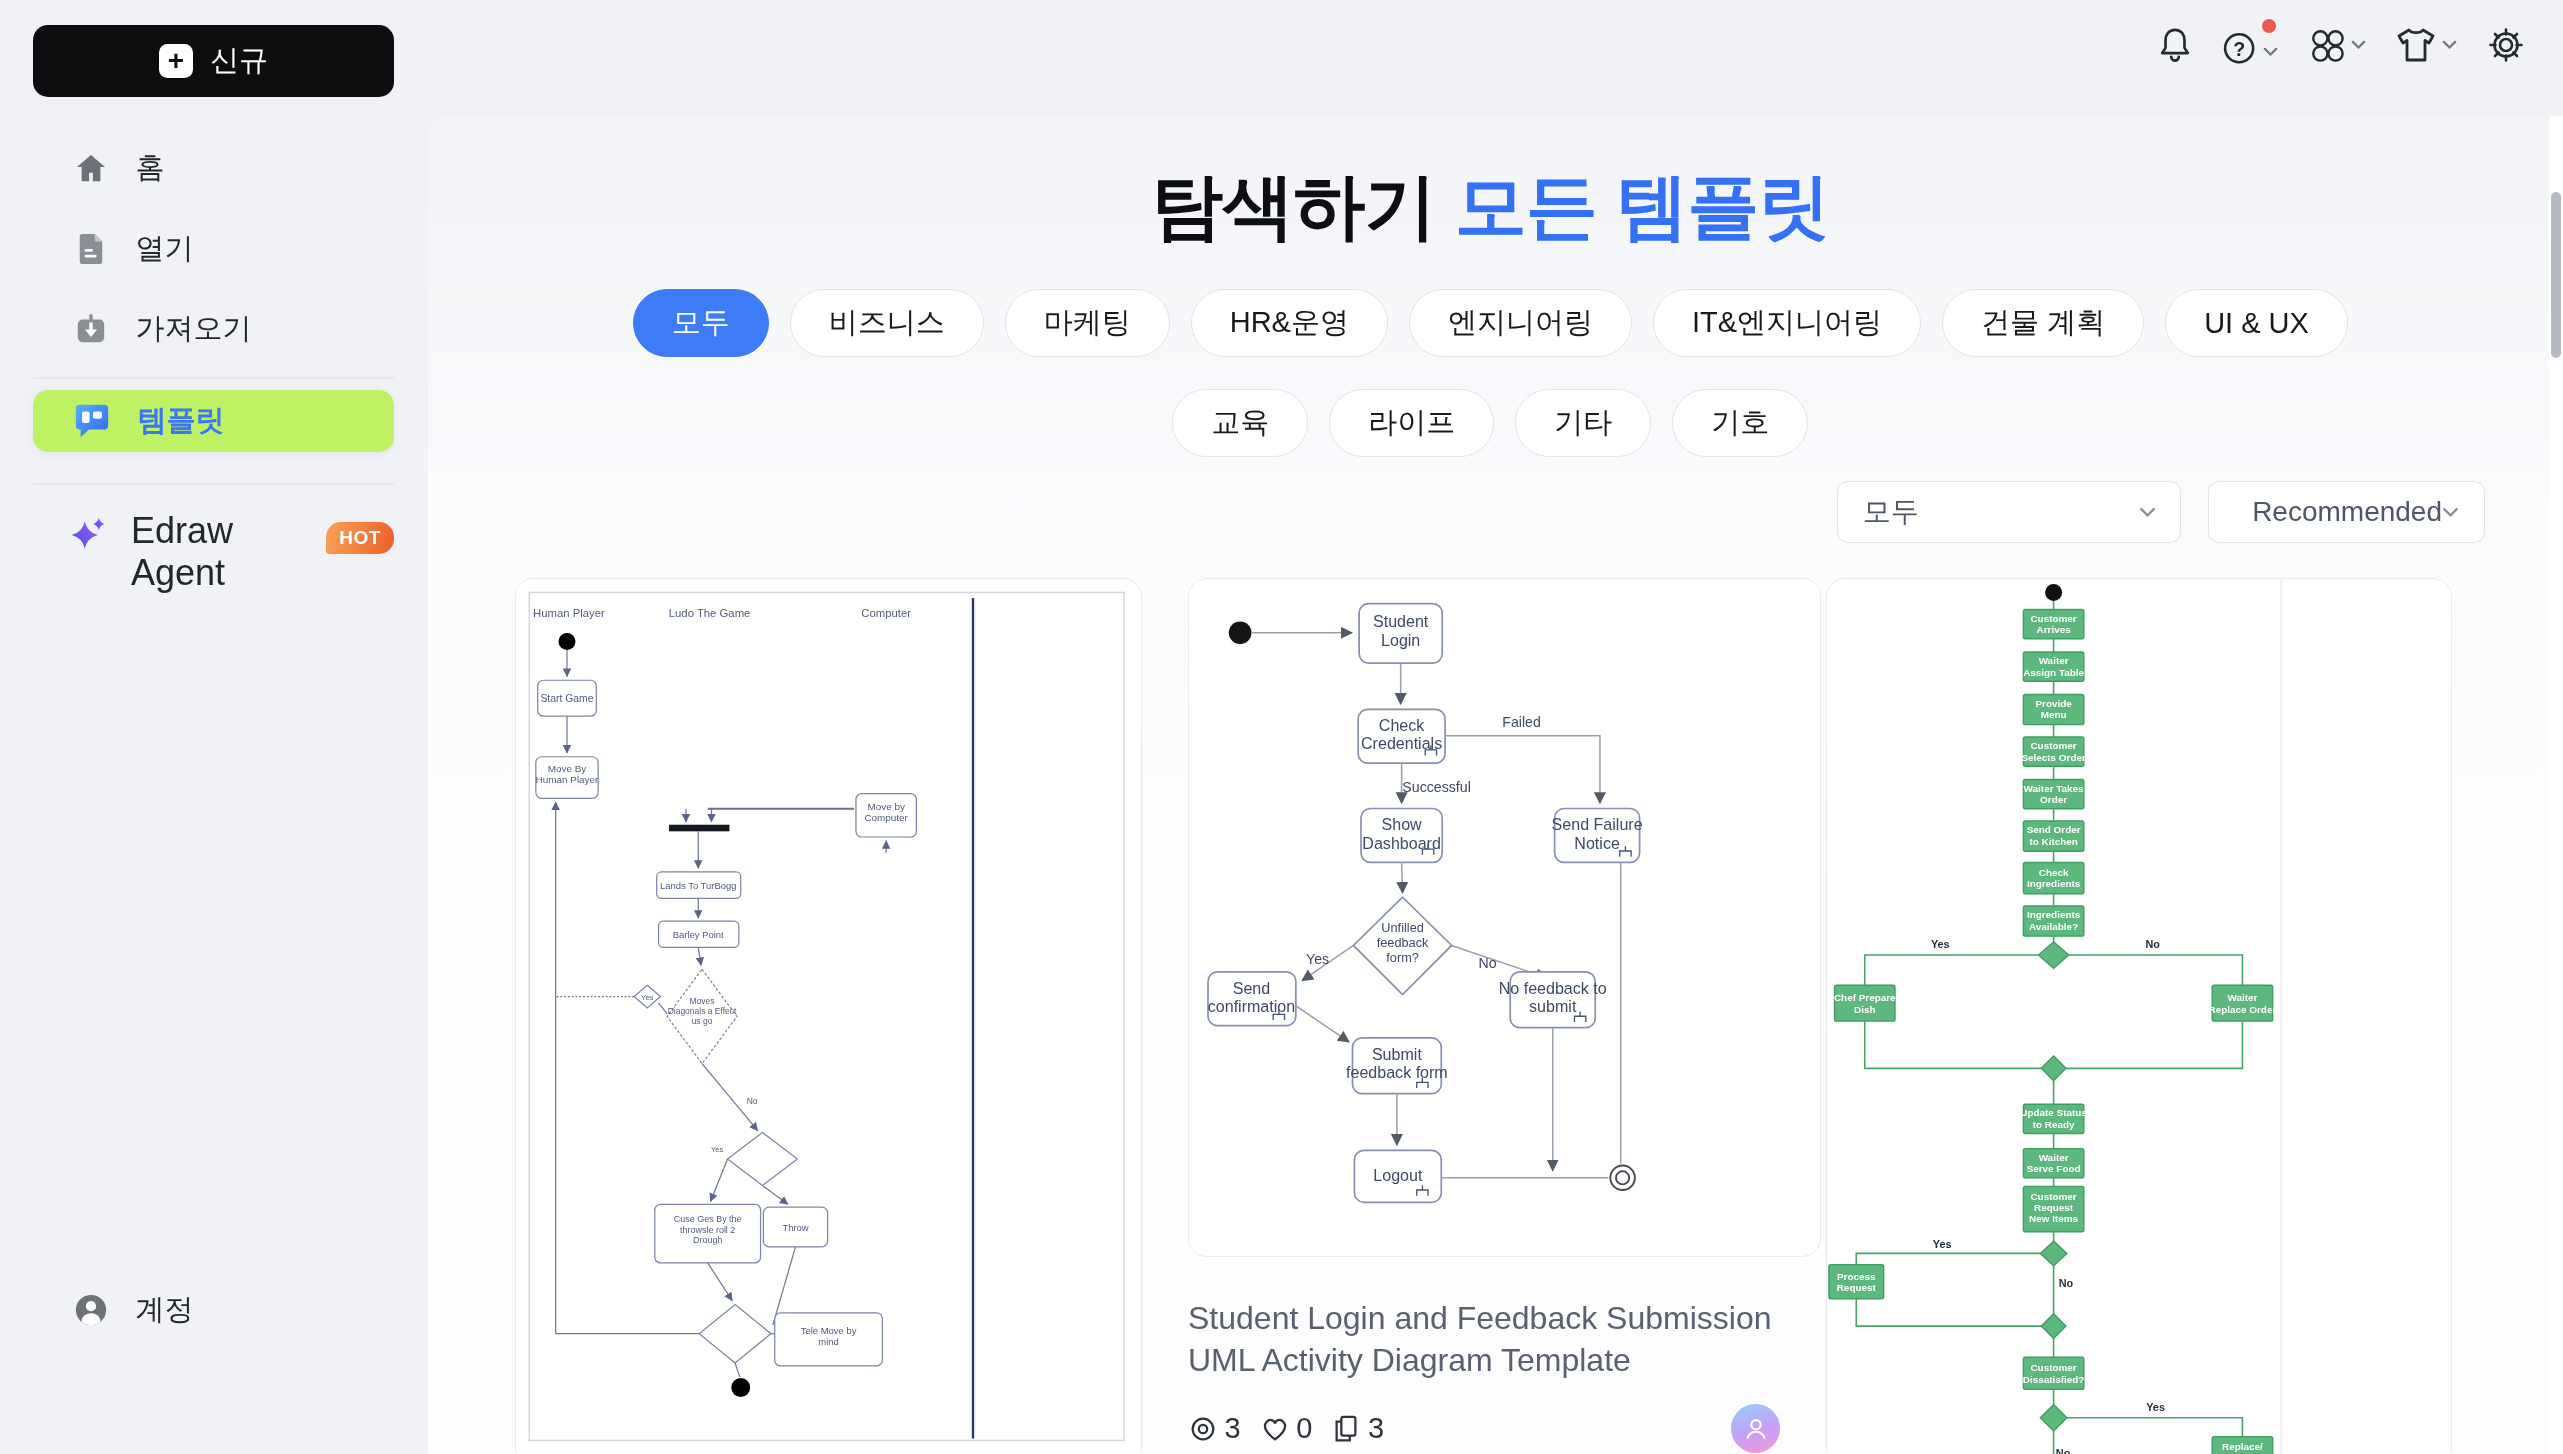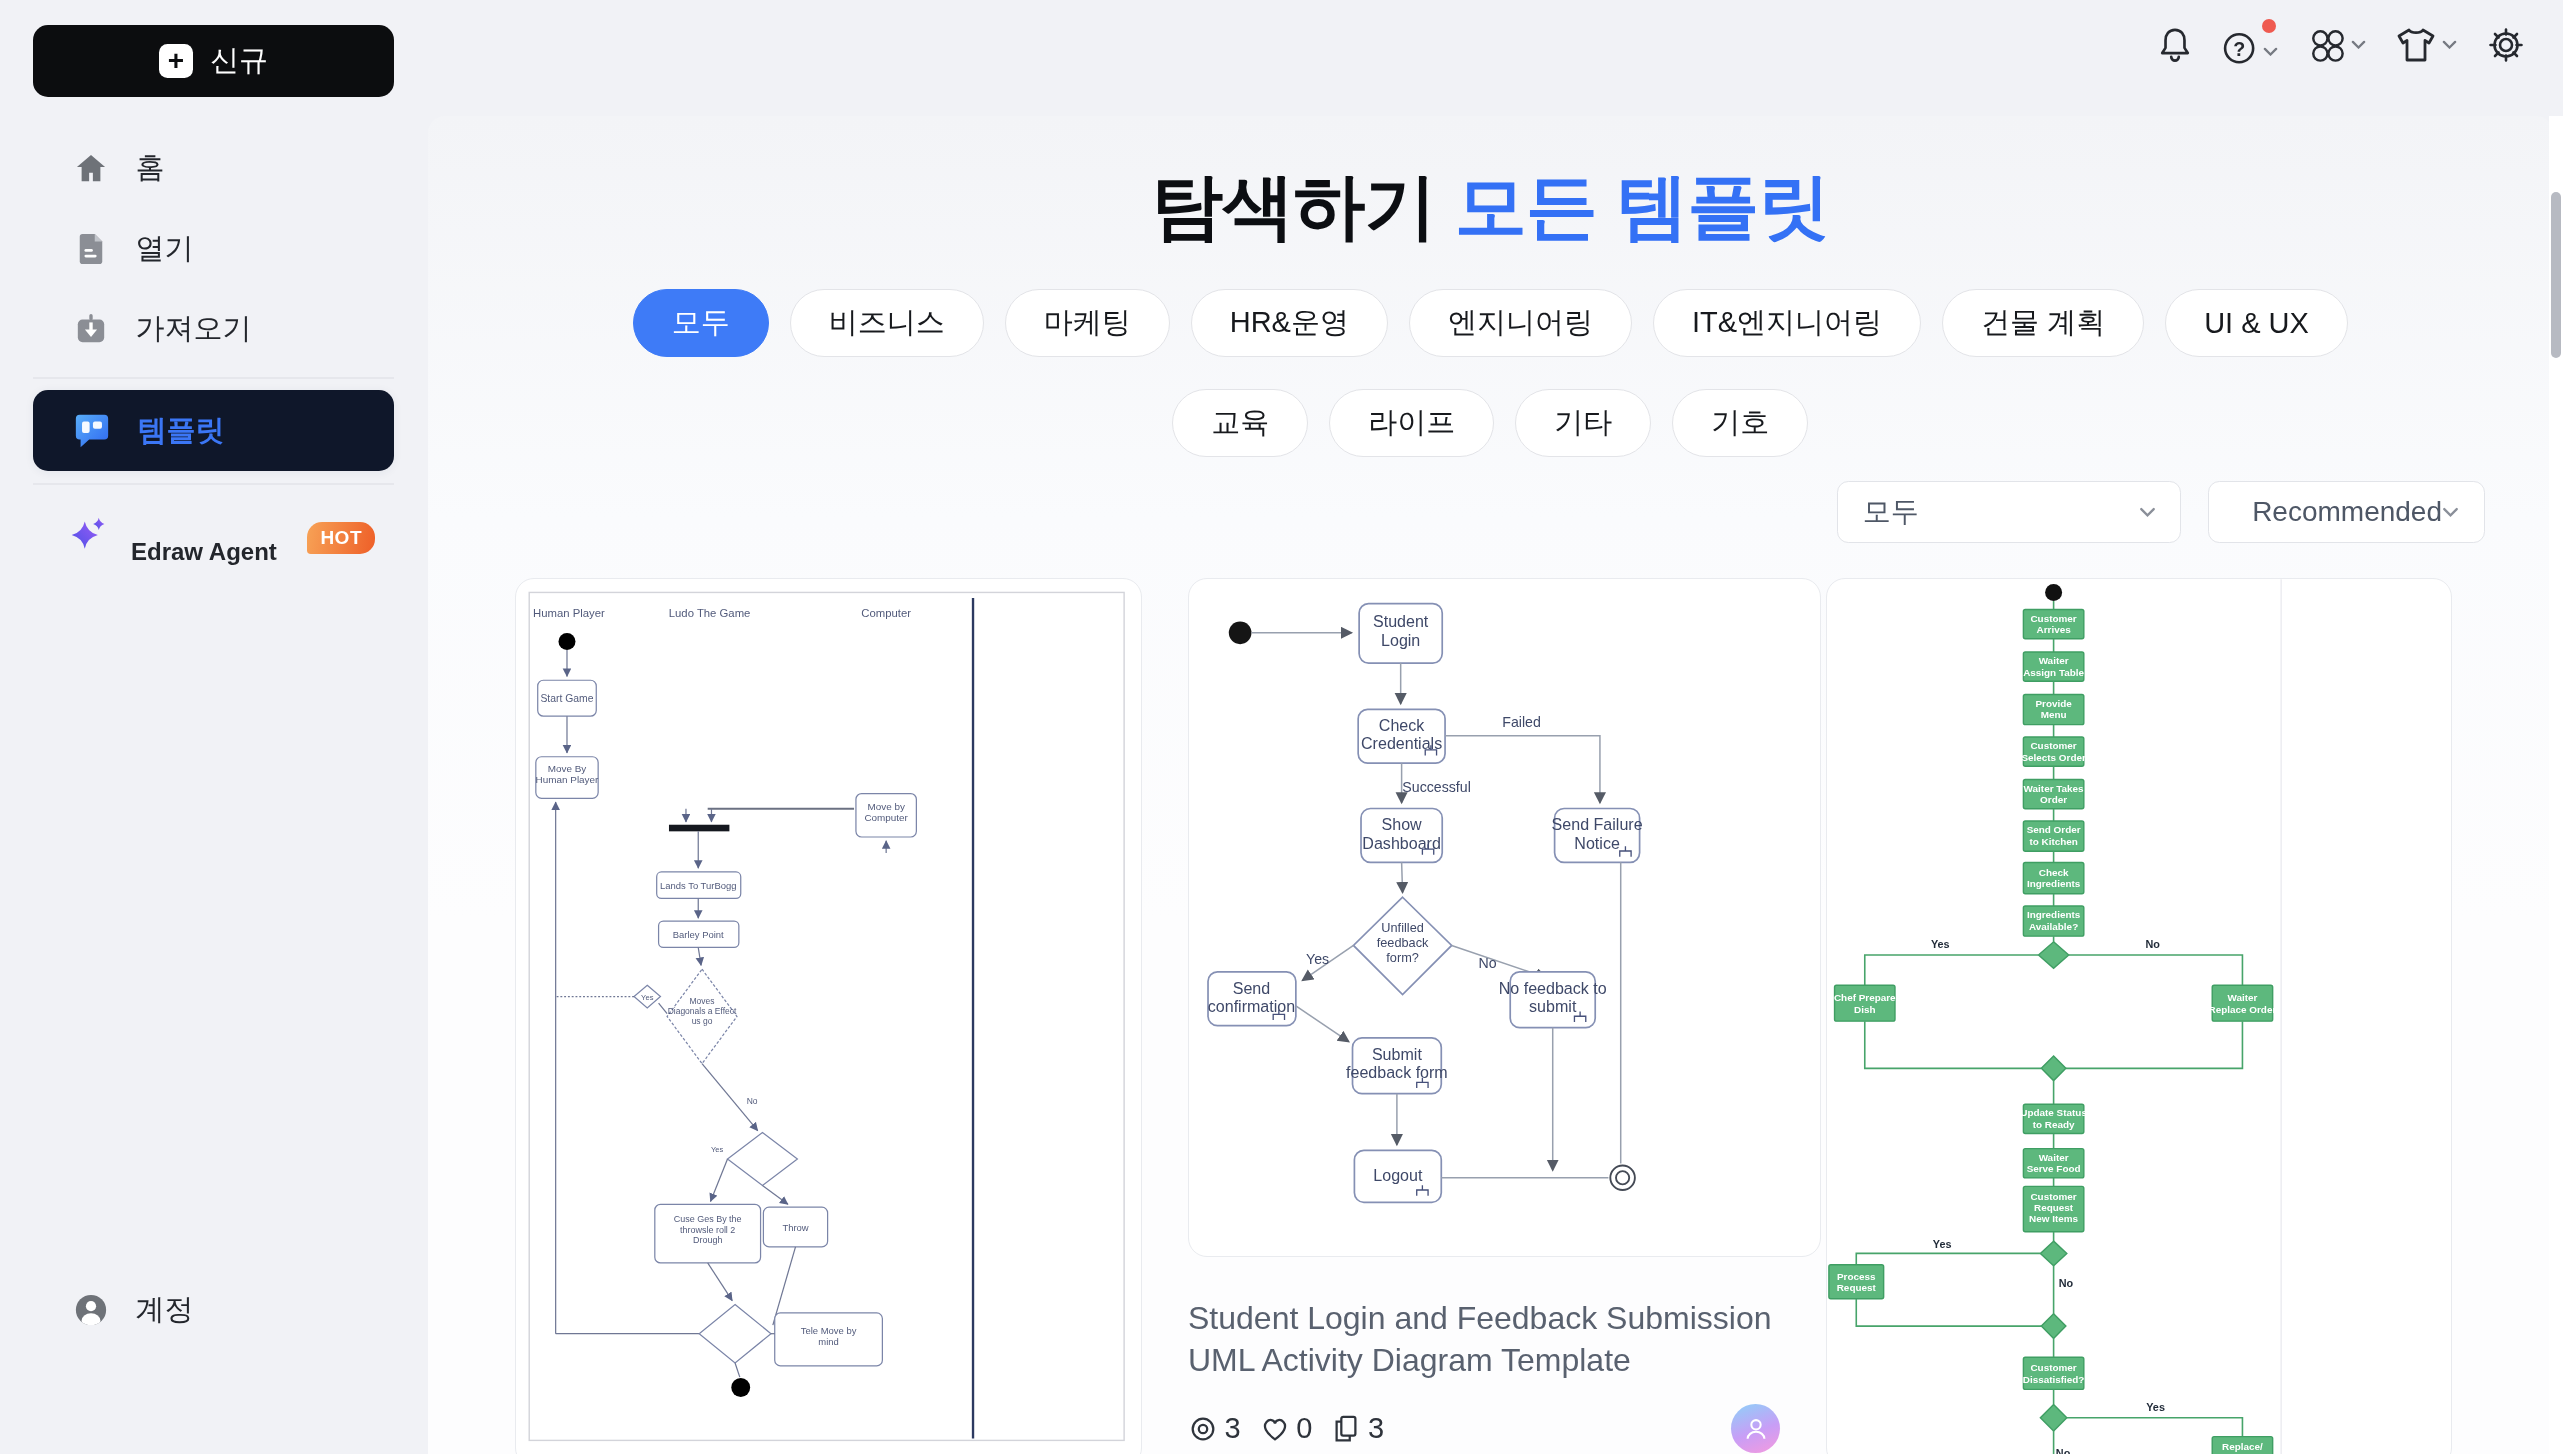--- a/index.html
+++ b/index.html
@@ -17,27 +17,27 @@
     justify-content:center; gap:17px; cursor:pointer; }
   .new-btn .plus { width:34px; height:34px; background:#fff; border-radius:8.5px;
     display:flex; align-items:center; justify-content:center;
     font-size:28px; font-weight:bold; color:#0c0d0f; line-height:1; }
   .new-btn .lbl { color:#fff; font-size:29px; font-weight:400; }
   .nav-item { position:absolute; left:33px; width:361px; height:62px;
     display:flex; align-items:center; gap:26.4px; padding-left:40px; cursor:pointer; }
   .nav-item .ic { width:36px; display:flex; justify-content:center; }
   .nav-item .lbl { font-size:29px; color:#23262c; font-weight:500; }
   .divider { position:absolute; left:33px; width:361px; height:1.9px; background:#e6e7ec; }
-  .tpl-item { position:absolute; left:33px; top:390px; width:361px; height:81px;
-    background:#0f172a; border-radius:15px; display:flex; align-items:center; gap:26.4px;
+  .tpl-item { position:absolute; left:33px; top:390px; width:361px; height:62px;
+    background:#bef264; border-radius:15px; display:flex; align-items:center; gap:26.4px;
     padding-left:40px; cursor:pointer; box-shadow:0 1.9px 9.4px rgba(40,50,80,.06); }
   .tpl-item .lbl { font-size:29px; font-weight:600; color:#3b76f5; }
   .agent-item { position:absolute; left:33px; top:508px; width:361px; height:60px;
     display:flex; align-items:center; gap:21px; padding-left:34px; cursor:pointer; }
-  .agent-item .lbl { font-size:24px; color:#23262c; font-weight:700;margin-top:28px; }
+  .agent-item .lbl { font-size:36px; color:#23262c; font-weight:400;margin-top:28px; }
   .hot { background:linear-gradient(100deg,#f7a256,#ee5f28); color:#fff; font-size:19px;
     font-weight:700; padding:4.7px 13.2px; border-radius:15px 15px 15px 3.8px;
     letter-spacing:0.5px; margin-left:9.4px; }
   
   .topbar { position:absolute; top:23px; right:38px; display:flex; align-items:center; gap:30px; }
   .tb-ic { display:flex; align-items:center; gap:5.7px; cursor:pointer; }
   .help-wrap { position:relative; padding-right:19px; }
   .help-dot { position:absolute; right:1.9px; top:-3.8px; width:14px; height:14px;
     border-radius:50%; background:#ef5a50; }
   .help-chev { position:absolute; right:0; top:19px; }

